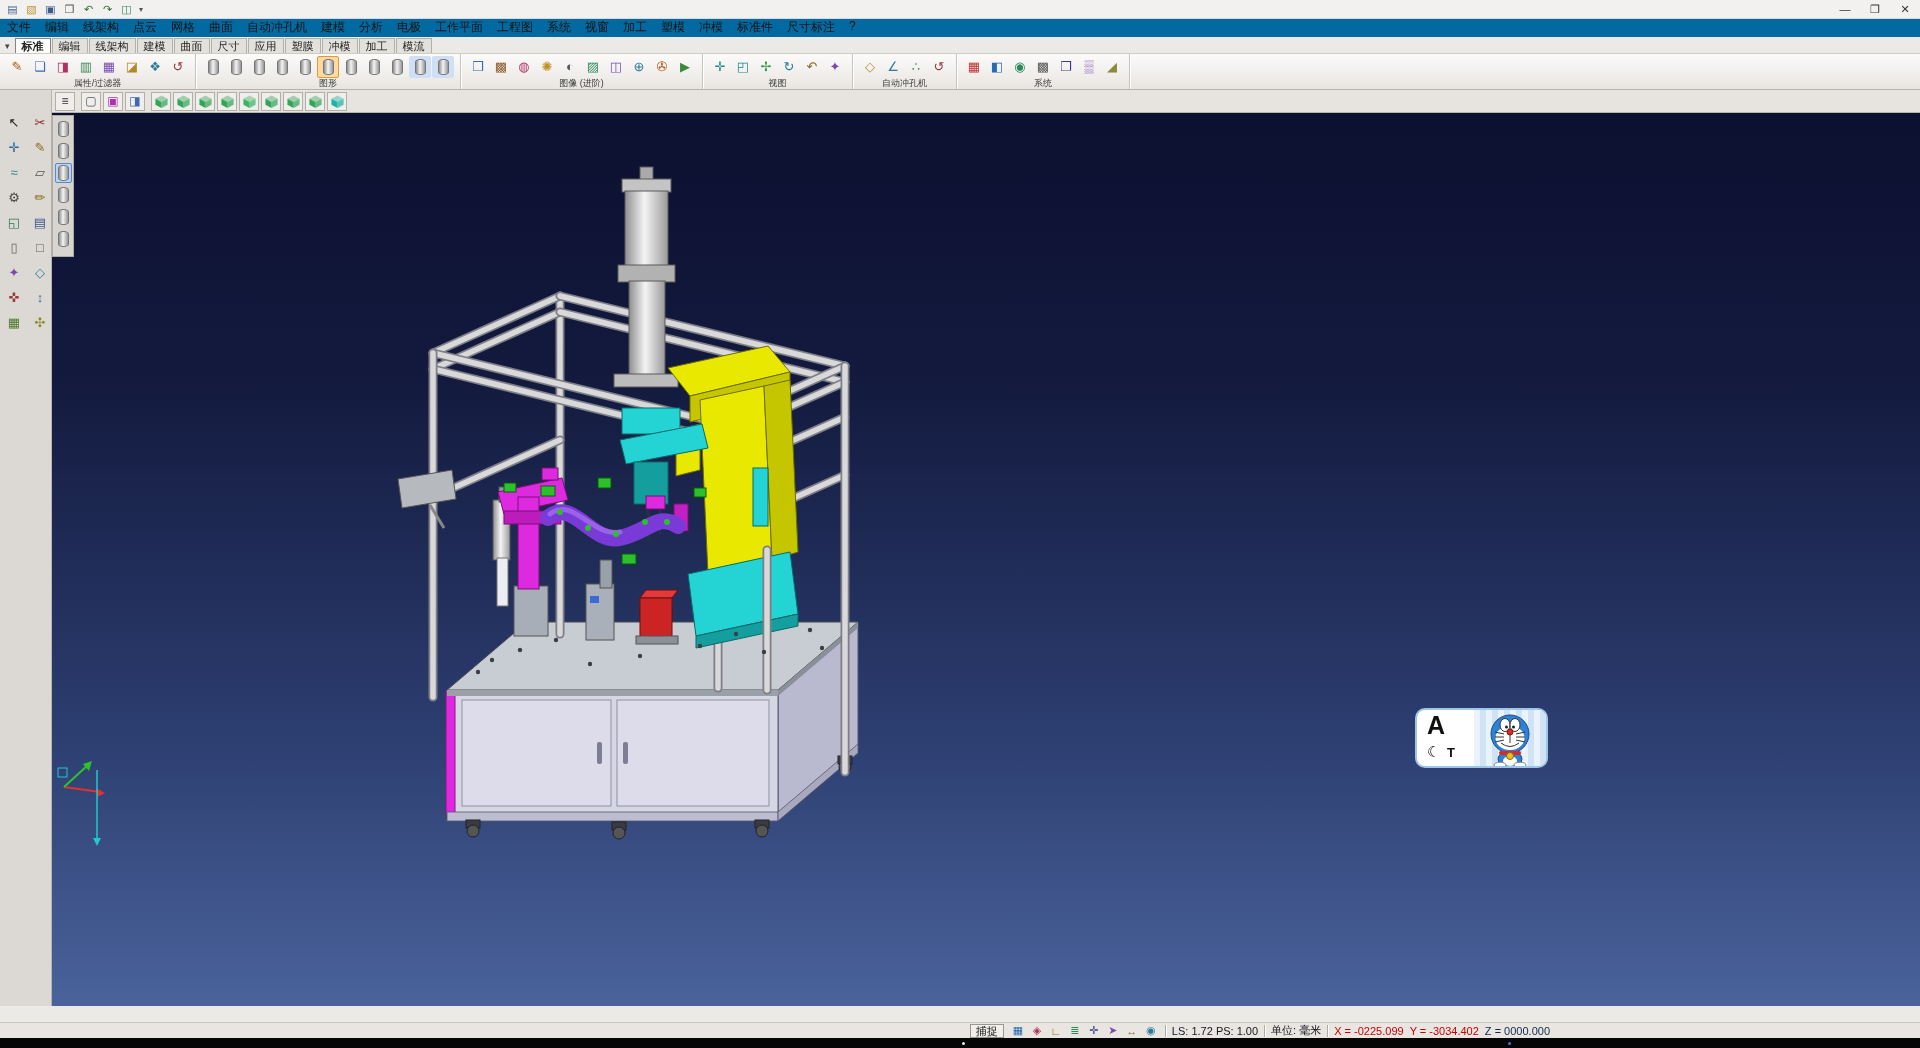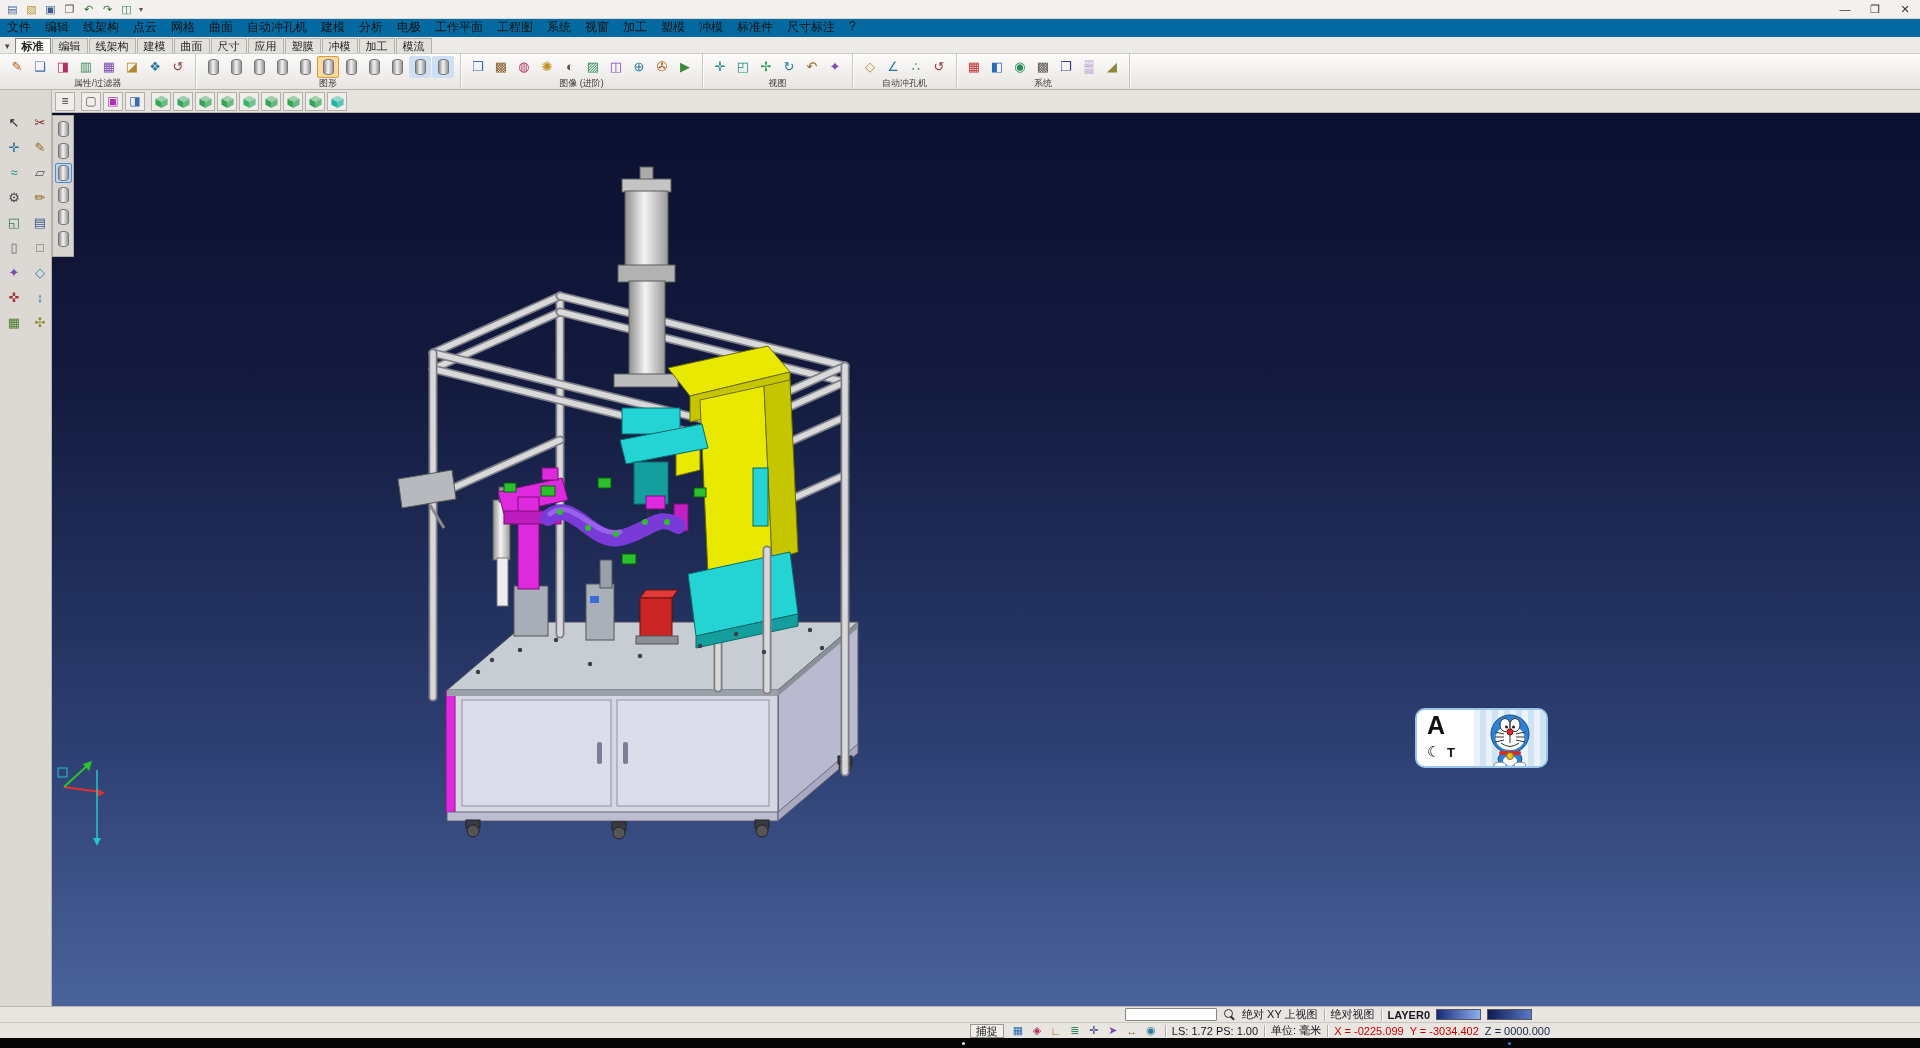--- a/index.html
+++ b/index.html
@@ -662,33 +662,20 @@
           <line x1="39" y1="22" x2="48" y2="20"></line>
             <line x1="39" y1="25" x2="48" y2="25"></line>
             <line x1="39" y1="28" x2="48" y2="30"></line>
         </g>
         <rect x="22" y="39" width="22" height="4" rx="2" fill="#d62b2b"></rect>
         <circle cx="33" cy="44" r="3.5" fill="#e8c020" stroke="#8a6a10"></circle>
       </svg>
     </div>
   </div>
 
-  <div class="statusrow1">
-    <span class="spacer"></span>
-    <input class="status-search" value="" style="">
-    <span class="mag"></span>
-    <span class="sr-item">绝对 XY 上视图</span>
-    <span class="vsep"></span>
-    <span class="sr-item">绝对视图</span>
-    <span class="vsep"></span>
-    <span class="sr-item layer">LAYER0</span>
-    <span class="swatch sw1"></span>
-    <span class="swatch sw2"></span>
-    <span class="endpad"></span>
-  </div>
 
   <div class="statusrow2">
     <span class="spacer"></span>
     <span class="snap-toggle">捕捉</span>
     <div class="sb-icons">
 
     <span class="sbic" style="color: rgb(42, 106, 176);">▦</span>
         <span class="sbic" style="color: rgb(176, 48, 96);">◈</span>
         <span class="sbic" style="color: rgb(176, 90, 16);">∟</span>
         <span class="sbic" style="color: rgb(42, 138, 90);">≣</span>

